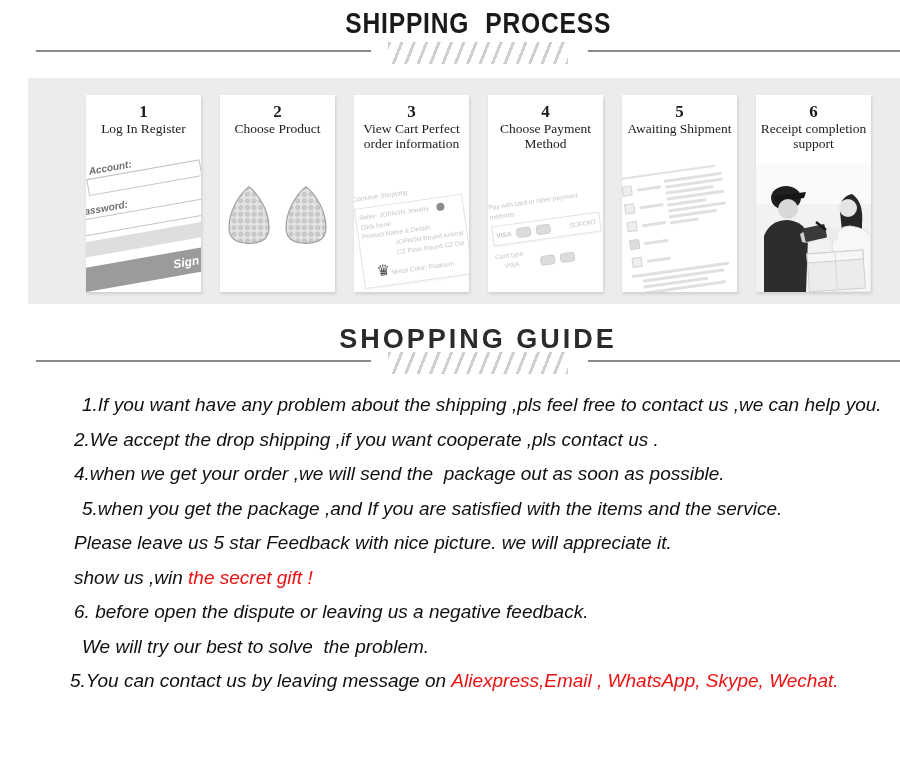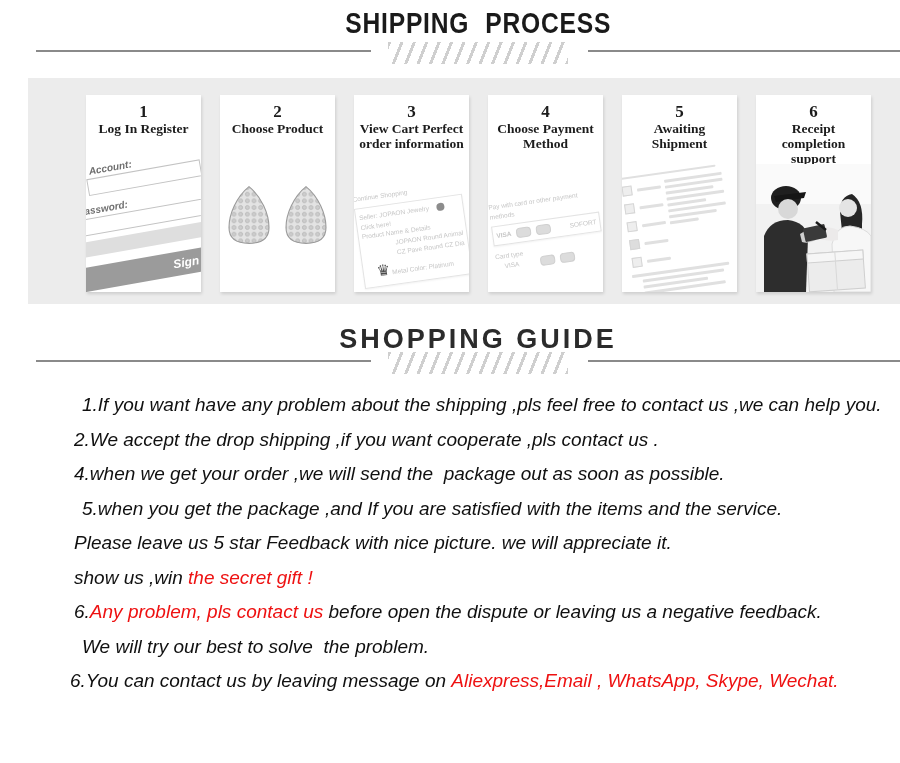--- a/index.html
+++ b/index.html
@@ -20,21 +20,21 @@
      background:repeating-linear-gradient(112deg,#cfcfcf 0 3px,transparent 3px 11.5px);}
 
   
   .gray-strip{position:absolute;left:0;top:78px;width:900px;height:226px;background:#ececec;}
   .cards{position:absolute;left:58px;top:95px;display:flex;gap:19px;}
   .card{position:relative;width:115px;height:197px;background:#fff;overflow:hidden;
         box-shadow:1px 2px 3px rgba(0,0,0,.13);}
   .card-head{padding-top:7px;text-align:center;font-family:"Liberation Serif",serif;
         color:#1c1c1c;line-height:1.12;}
   .card-num{font-size:17px;font-weight:700;}
-  .card-title{font-size:13.5px;font-weight:700;padding:0 3px;}
+  .card-title{font-size:13.5px;font-weight:400;padding:0 3px;}
 
   
   .form-tilt{position:absolute;left:-22px;right:-22px;top:62px;transform:rotate(-10deg);}
   .f-label{font-size:10px;font-weight:700;font-style:italic;color:#6f6f6f;margin-left:34px;}
   .f-label2{margin-left:16px;margin-top:9px;}
   .f-input{height:15px;background:#fff;border:1px solid #c3c3c3;margin:2px 14px 0 30px;}
   .f-input2{margin:2px 10px 0 14px;}
   .f-bar{height:15px;background:#dedede;margin-top:6px;}
   .f-banner{height:24px;background:#9b9b9b;margin-top:10px;text-align:right;
             font-size:12px;font-weight:700;font-style:italic;color:#fff;
@@ -250,21 +250,21 @@
   <div class="guide">
     <div class="g-line ind2"><span>1.If you want have any problem about the shipping ,pls feel free to contact us ,we can help you.</span></div>
     <div class="g-line"><span>2.We accept the drop shipping ,if you want cooperate ,pls contact us .</span></div>
     <div class="g-line"><span>4.when we get your order ,we will send the  package out as soon as possible.</span></div>
     <div class="g-line ind2"><span>5.when you get the package ,and If you are satisfied with the items and the service.</span></div>
     <div class="g-line"><span>Please leave us 5 star Feedback with nice picture. we will appreciate it.</span></div>
     <div class="g-line">
       <span>show us ,win </span><span class="red">the secret gift !</span>
     </div>
     <div class="g-line">
-      <span>6.</span><span class="red">Any problem, pls contact us</span><span> before open the dispute or leaving us a negative feedback.</span>
+      <span>6.</span><span> before open the dispute or leaving us a negative feedback.</span>
     </div>
     <div class="g-line ind2"><span>We will try our best to solve  the problem.</span></div>
     <div class="g-line" style="padding-left:0;margin-left:-4px;">
-      <span>6.You can contact us by leaving message on </span><span class="red">Aliexpress,Email , WhatsApp, Skype, Wechat.</span>
+      <span>5.You can contact us by leaving message on </span><span class="red">Aliexpress,Email , WhatsApp, Skype, Wechat.</span>
     </div>
   </div>
 
 </div>
 
 </body></html>

